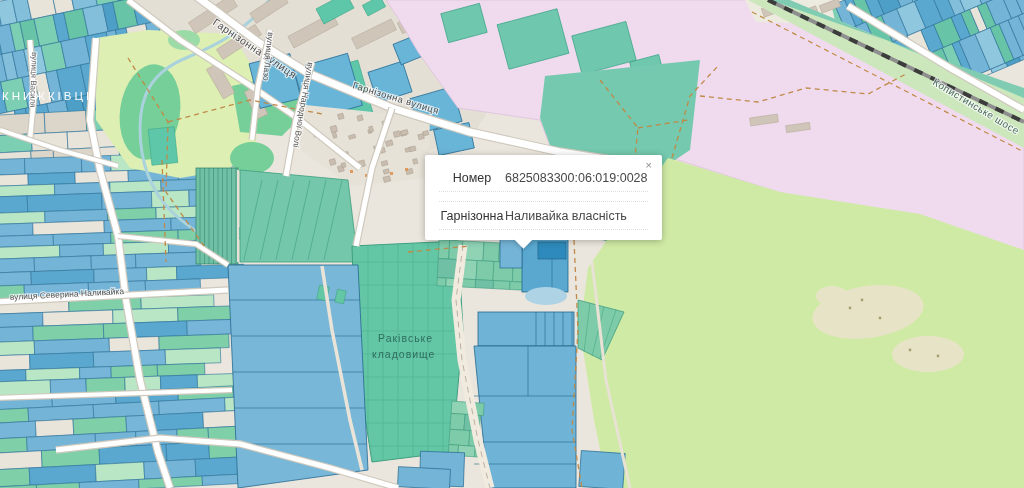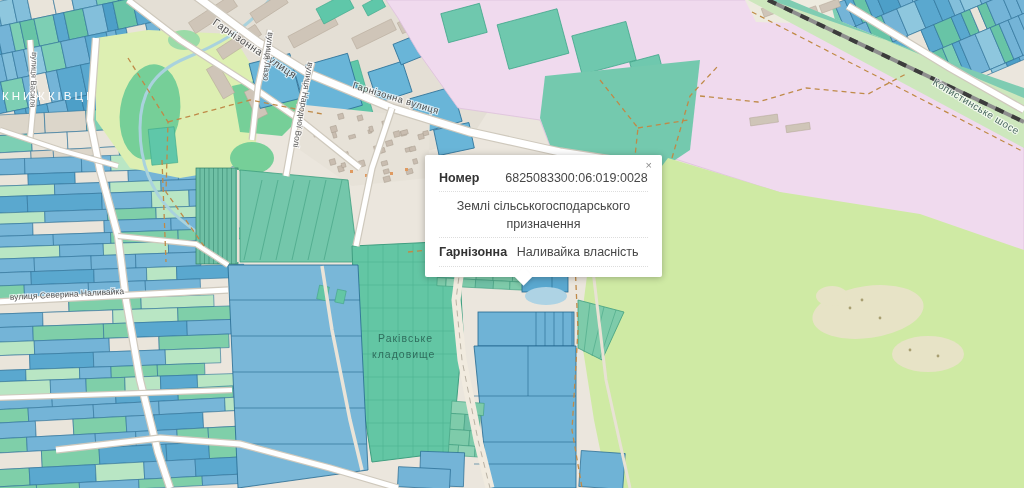--- a/index.html
+++ b/index.html
@@ -4,22 +4,22 @@
 <style>
   html,body{margin:0;padding:0;background:#ebe6dd;}
   #stage{position:relative;width:1024px;height:488px;overflow:hidden;font-family:"Liberation Sans",sans-serif;}
   #map-svg{position:absolute;left:0;top:0;}
   #map-svg text{font-family:"Liberation Sans",sans-serif;}
   .popup{position:absolute;left:425px;top:155px;width:237px;box-sizing:border-box;
          background:#fff;border-radius:2px;box-shadow:0 1px 7px rgba(0,0,0,.28);
          padding:9px 14px 10px 14px;font-size:12.5px;color:#444;}
   .popup .prow{display:flex;padding:5px 0 4px 0;border-bottom:1px dotted #ddd;line-height:1.45;}
   .popup .prow:last-child{border-bottom:none;}
-  .popup .plab{flex:0 0 66px;font-weight:bold;color:#333;}
-  .popup .pval{flex:1;color:#474747;text-align:center;}
+  .popup .plab{flex:0 0 66px;font-weight:normal;color:#333;text-align:center;}
+  .popup .pval{flex:1;color:#474747;}
   .popup .pclose{position:absolute;top:3px;right:6px;background:none;border:none;padding:2px 4px;
                  font-size:11px;line-height:1;color:#8a8a8a;cursor:pointer;font-family:"Liberation Sans",sans-serif;}
   .popup .pointer{position:absolute;left:92px;bottom:-6px;width:13px;height:13px;background:#fff;
                   transform:rotate(45deg);box-shadow:2px 2px 4px rgba(0,0,0,.12);}
 </style>
 </head>
 <body>
 
 <div id="stage">
   <svg id="map-svg" width="1024" height="488" viewBox="0 0 1024 488">
@@ -686,21 +686,20 @@
       </g>
     </svg>
 
   <div class="popup">
     <button class="pclose">×</button>
     <div class="prow">
       <div class="plab">Номер</div>
       <div class="pval">6825083300:06:019:0028</div>
     </div>
     <div class="prow">
-      <div class="pval">Землі сільськогосподарського призначення</div>
     </div>
     <div class="prow">
       <div class="plab">Гарнізонна</div>
       <div class="pval">Наливайка власність</div>
     </div>
     <div class="pointer"></div>
   </div>
 </div>
 
 </body></html>

